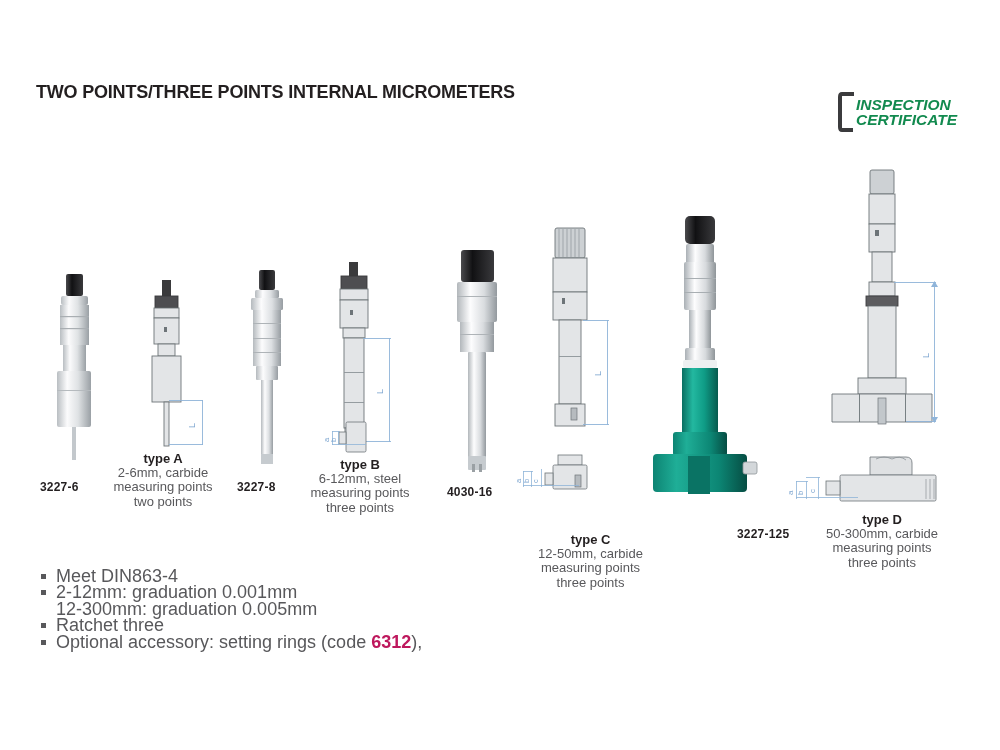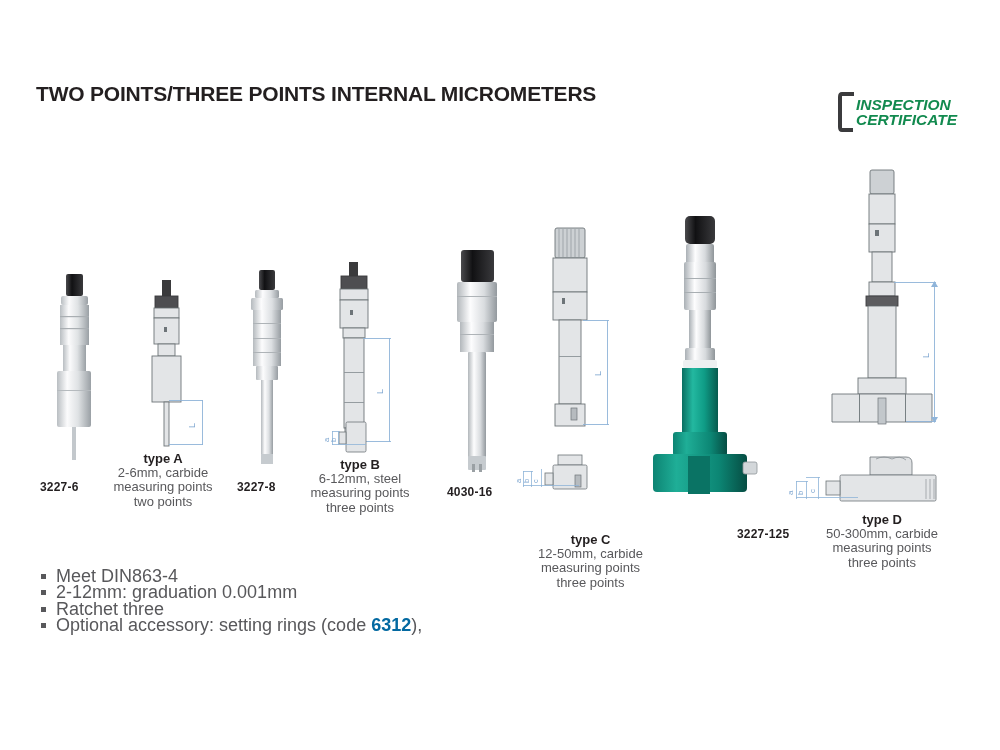--- a/index.html
+++ b/index.html
@@ -18,21 +18,21 @@
     position: absolute;
     inset: 0;
     background: #ffffff;
   }
 
   
   .page-title {
     position: absolute;
     left: 36px;
     top: 82px;
-    font-size: 21px;
+    font-size: 18px;
     font-weight: bold;
     letter-spacing: -0.2px;
     color: #231f20;
     white-space: nowrap;
   }
 
   .cert-logo {
     position: absolute;
     left: 838px;
     top: 92px;
@@ -84,21 +84,21 @@
     position: absolute;
     left: 1px;
     top: 6px;
     width: 5px;
     height: 5px;
     background: #58585b;
   }
   .spec-row .cont {
     display: block;
   }
-  .spec-list b { color: #0369a1; font-weight: bold; }
+  .spec-list b { color: #be185d; font-weight: bold; }
   svg { display: block; overflow: visible; }
 </style>
 </head>
 <body>
 
 <div class="page">
 
   <div class="page-title">TWO POINTS/THREE POINTS INTERNAL MICROMETERS</div>
 
   <div class="cert-logo">
@@ -428,20 +428,21 @@
   </div>
 
   <div class="spec-list">
     <div class="spec-row">
       <span class="sq"></span>
       <span>Meet DIN863-4</span>
     </div>
     <div class="spec-row">
       <span class="sq"></span>
       <span>2-12mm: graduation 0.001mm</span>
+      <span class="cont">12-300mm: graduation 0.005mm</span>
     </div>
     <div class="spec-row">
       <span class="sq"></span>
       <span>Ratchet three</span>
     </div>
     <div class="spec-row">
       <span class="sq"></span>
       <span>Optional accessory: setting rings (code <b>6312</b>),</span>
     </div>
   </div>

